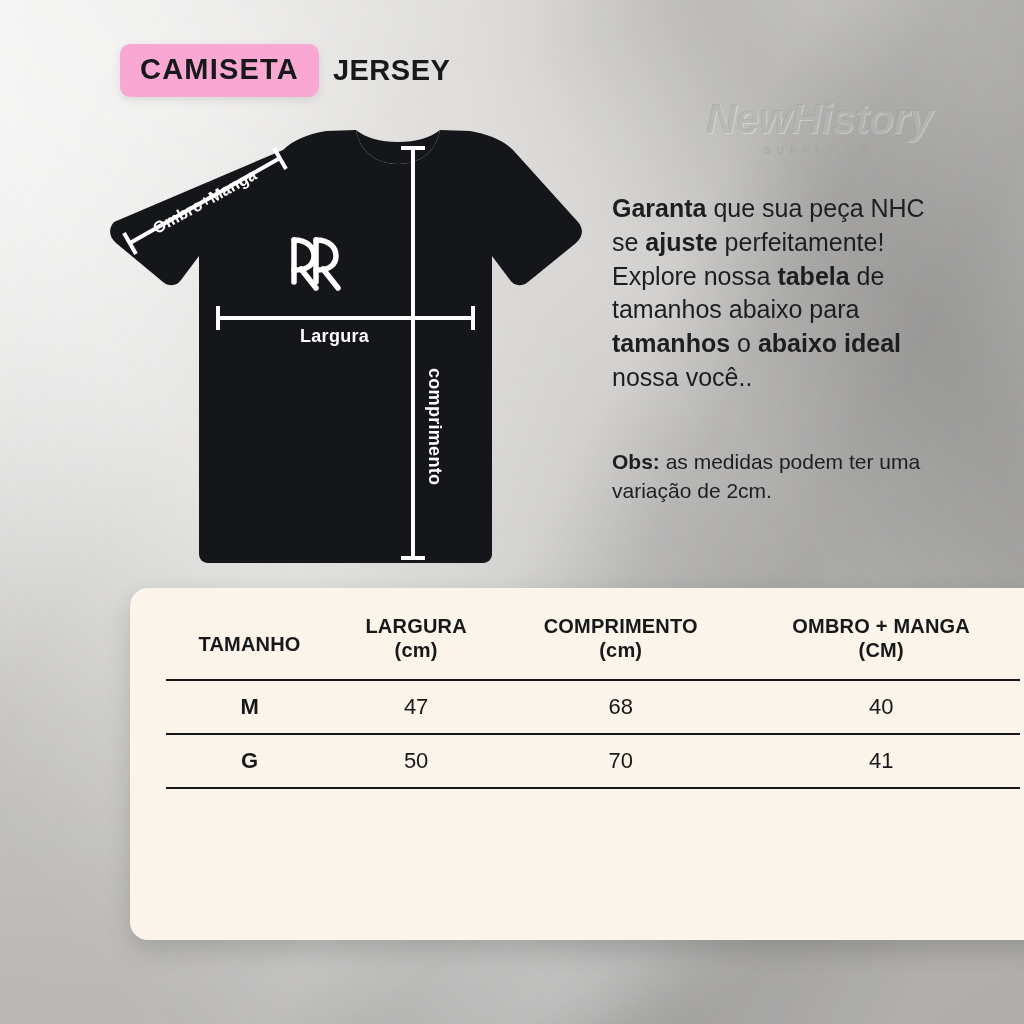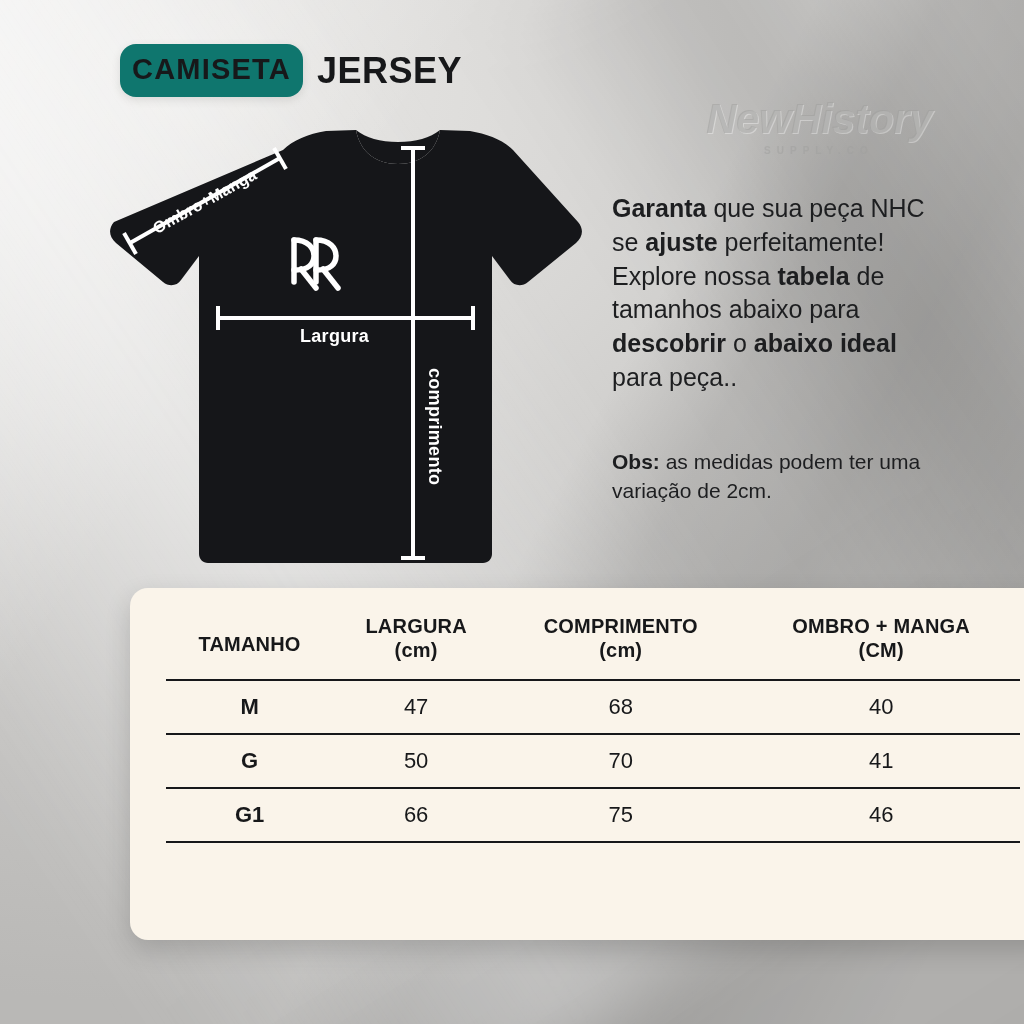--- a/index.html
+++ b/index.html
@@ -52,31 +52,31 @@
 
   
   .header {
     position: absolute;
     left: 120px; top: 44px;
     display: flex;
     align-items: center;
     gap: 14px;
   }
   .pill {
-    background: #0f766e;
-    border-radius: 16px;
-    padding: 9px 12px 11px;
+    background: #f9a8d4;
+    border-radius: 10px;
+    padding: 9px 20px 11px;
     font-size: 29px;
     font-weight: 700;
     letter-spacing: 1.2px;
     color: #17181a;
     box-shadow: 0 3px 10px rgba(0,0,0,0.10);
   }
   .jersey-word {
-    font-size: 36px;
+    font-size: 29px;
     font-weight: 800;
     letter-spacing: 0.5px;
     color: #17181a;
   }
 
   
   .brand {
     position: absolute;
     right: 92px; top: 98px;
     text-align: center;
@@ -193,21 +193,21 @@
   <div class="pill">CAMISETA</div>
   <div class="jersey-word">JERSEY</div>
 </div>
 
 <div class="brand">
   <div class="brand-main">NewHistory</div>
   <div class="brand-sub">SUPPLY.CO</div>
 </div>
 
 <div class="copy">
-  <b>Garanta</b><span> que sua peça NHC se </span><b>ajuste</b><span> perfeitamente! Explore nossa </span><b>tabela</b><span> de tamanhos abaixo para </span><b>descobrir</b><span> o </span><b>abaixo ideal</b><span> para peça..</span>
+  <b>Garanta</b><span> que sua peça NHC se </span><b>ajuste</b><span> perfeitamente! Explore nossa </span><b>tabela</b><span> de tamanhos abaixo para </span><b>tamanhos</b><span> o </span><b>abaixo ideal</b><span> nossa você..</span>
 </div>
 
 <div class="obs">
   <b>Obs:</b><span> as medidas podem ter uma variação de 2cm.</span>
 </div>
 
 <div class="shirt-wrap">
   <svg width="500" height="450" viewBox="0 0 500 450">
 
     <path d="M175 20
@@ -296,21 +296,15 @@
         <td>47</td>
         <td>68</td>
         <td>40</td>
       </tr>
       <tr>
         <td class="size-cell">G</td>
         <td>50</td>
         <td>70</td>
         <td>41</td>
       </tr>
-      <tr>
-        <td class="size-cell">G1</td>
-        <td>66</td>
-        <td>75</td>
-        <td>46</td>
-      </tr>
     </tbody>
   </table>
 </div>
 
 </body></html>

